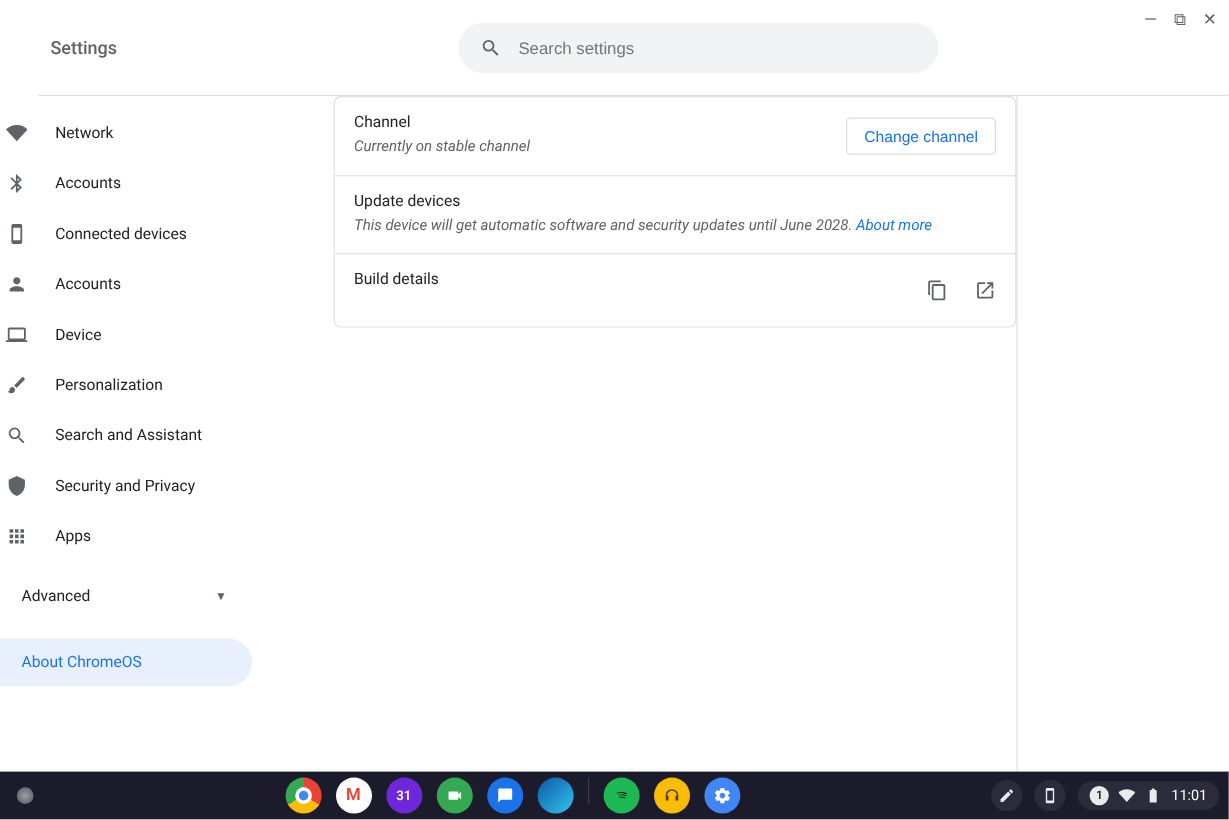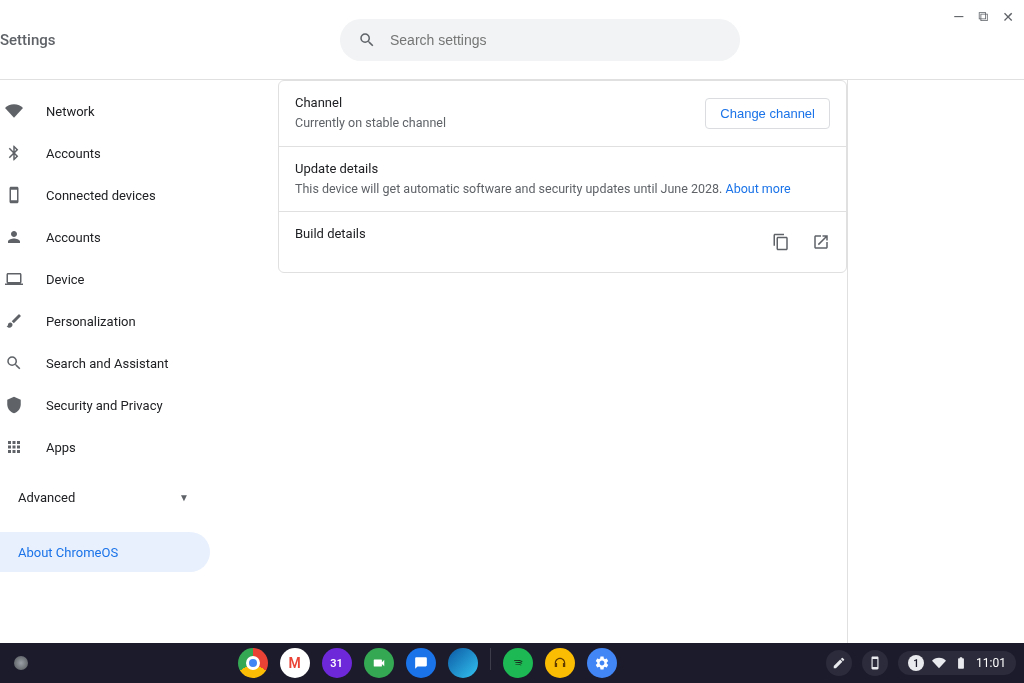--- a/index.html
+++ b/index.html
@@ -21,22 +21,23 @@
     display: flex;
     gap: 14px;
     align-items: center;
   }
   .window-controls span { color: #5f6368; font-size: 14px; cursor: pointer; }
   
   .header {
     display: flex;
     align-items: center;
     height: 80px;
-    padding: 0 0;
+    padding: 0 10px;
     border-bottom: 1px solid #e0e0e0;
+    margin-left: 32px;
   }
   .app-title {
     font-size: 15px;
     font-weight: 500;
     color: #5f6368;
     width: 340px;
   }
   .search-wrap {
     flex: 0 0 400px;
     display: flex;
@@ -136,21 +137,21 @@
     display: flex;
     align-items: center;
     justify-content: space-between;
     padding: 14px 16px;
     border-bottom: 1px solid #e0e0e0;
     min-height: 54px;
   }
   .row:last-child { border-bottom: none; }
   .row .texts { flex: 1; }
   .row .title { font-size: 13px; color: #202124; margin-bottom: 4px; }
-  .row .sub { font-size: 12.5px; color: #5f6368; line-height: 1.4; }
+  .row .sub { font-size: 12.5px; color: #5f6368; line-height: 1.4; font-style: italic; }
   .row .sub a { color: #1a73e8; text-decoration: none; cursor: pointer; }
   .change-btn {
     border: 1px solid #dadce0;
     background: #fff;
     color: #1a73e8;
     font-size: 13px;
     padding: 7px 14px;
     border-radius: 4px;
     cursor: pointer;
   }
@@ -318,21 +319,21 @@
       <div class="row">
         <div class="texts">
           <div class="title">Channel</div>
           <div class="sub">Currently on stable channel</div>
         </div>
         <button class="change-btn">Change channel</button>
       </div>
 
       <div class="row">
         <div class="texts">
-          <div class="title">Update details</div>
+          <div class="title">Update devices</div>
           <div class="sub">
             <span>This device will get automatic software and security updates until June 2028. </span><a>About more</a>
           </div>
         </div>
       </div>
 
       <div class="row">
         <div class="texts">
           <div class="title" style="margin-bottom:17px">Build details</div>
         </div>

